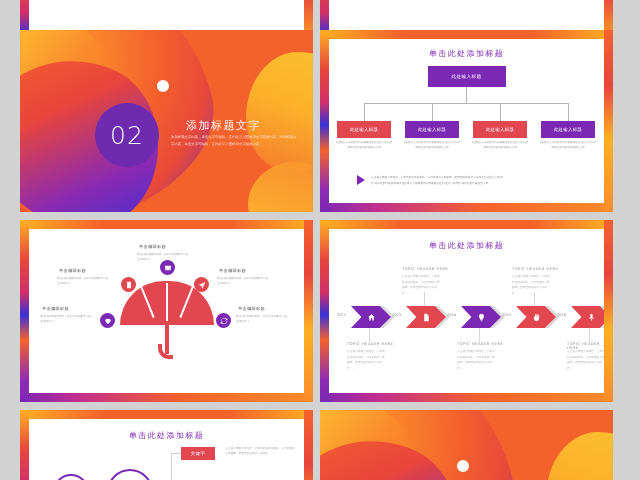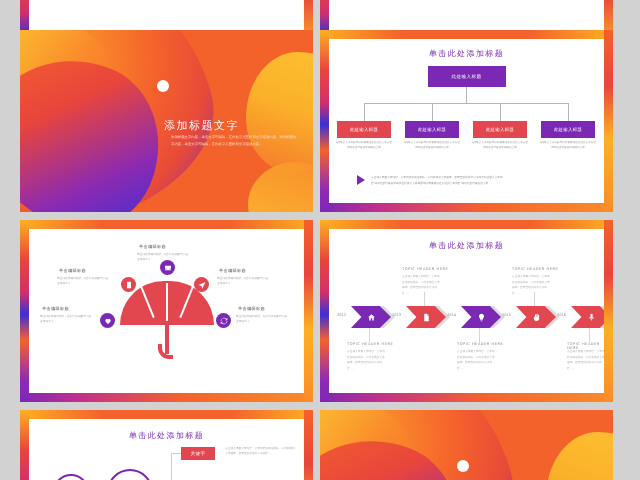--- a/index.html
+++ b/index.html
@@ -140,21 +140,22 @@
   </div>
 
   <div class="slide s-ml">
     <div class="cover">
       <div class="blobA"></div>
       <div class="blobC"></div>
       <div class="blobB"></div>
       <div class="blobD"></div>
       <div class="blobE"></div>
       <div class="whitedot" style="left:137px;top:50px;"></div>
-      <div class="cov-title" style="left:144px;top:88px;">添加标题文字</div>
+      <div class="numcircle" style="left:75px;top:73px;">02</div>
+      <div class="cov-title" style="left:166px;top:88px;">添加标题文字</div>
       <div class="cov-body" style="left:151px;top:104px;">添加标题文字内容，单击文字可编辑，在此处录入图标和文字描述内容。添加标题文字内容，单击文字可编辑，在此处录入图标和文字描述内容。</div>
     </div>
   </div>
 
   <div class="slide s-mr">
     <div class="frame">
       <div class="bar-top"></div>
         <div class="bar-bot"></div>
       <div class="bar-left"></div>
         <div class="bar-right"></div>

